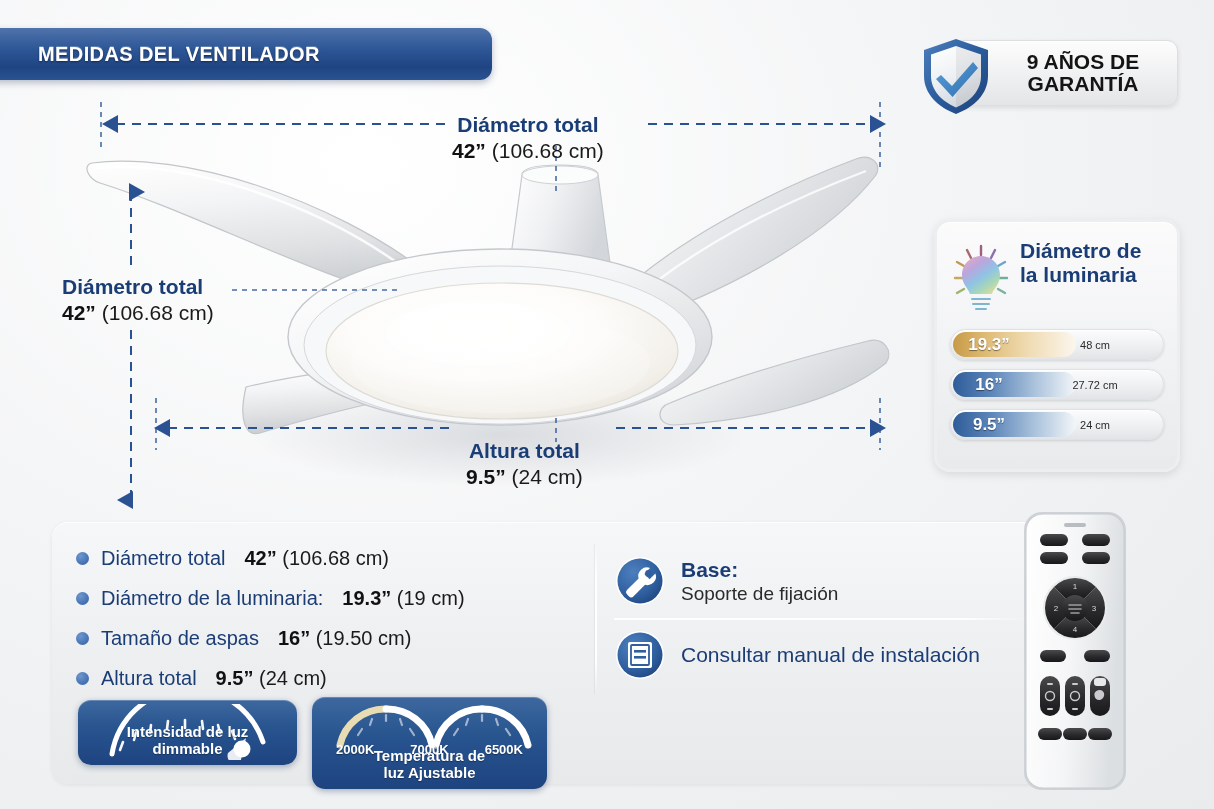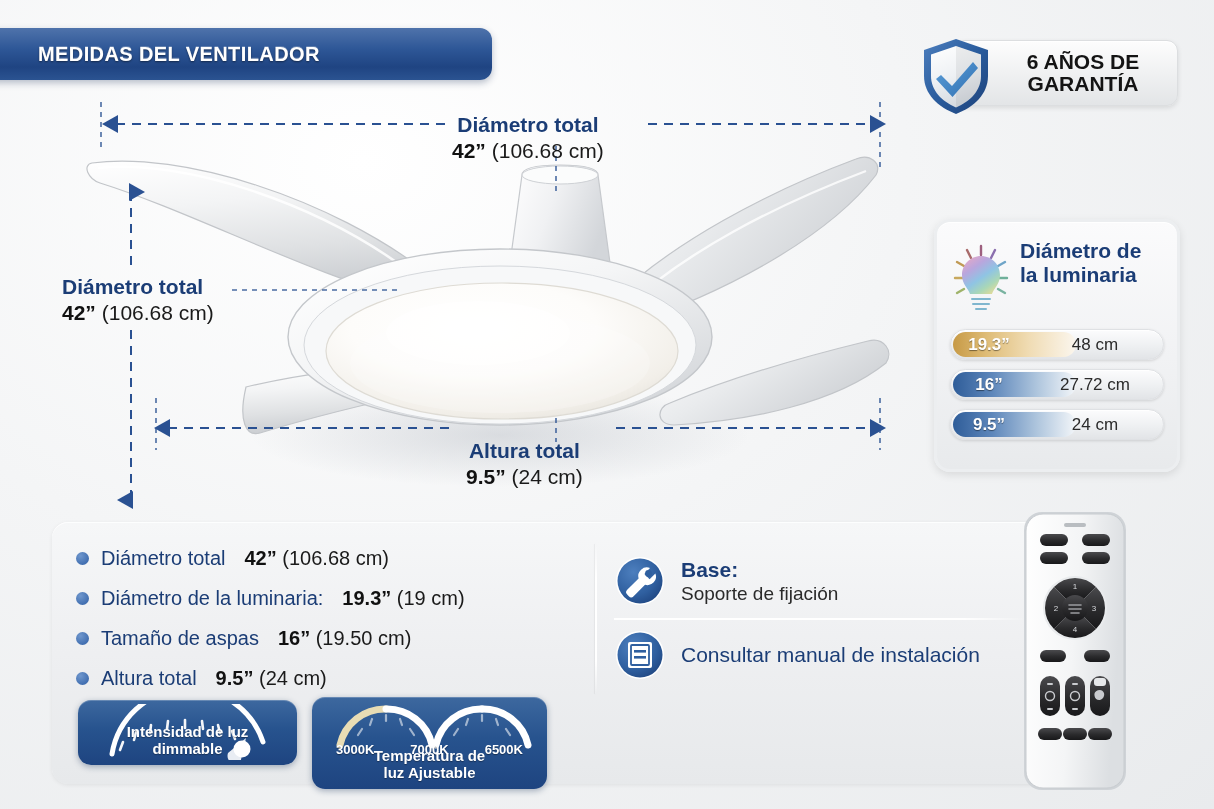--- a/index.html
+++ b/index.html
@@ -89,21 +89,21 @@
     position: absolute; left: 2px; top: 2px; bottom: 2px; width: 58%;
     border-radius: 15px;
   }
   .pill-gold { background: linear-gradient(90deg, #c79a46 0%, #dfbd78 28%, #f0dcb4 62%, #fbf6ee 100%); }
   .pill-blue { background: linear-gradient(90deg, #2f5d99 0%, #5e87bb 32%, #aec5dd 68%, #f3f6f9 100%); }
   .pill-inch {
     position: relative; z-index: 2; width: 76px; text-align: center;
     font-size: 17px; font-weight: bold; color: #fff;
     text-shadow: 0 1px 1px rgba(0,0,0,.45);
   }
-  .pill-cm { position: relative; z-index: 2; flex: 1; text-align: center; font-size: 17px; color: #2b2b2b; }
+  .pill-cm { position: relative; z-index: 2; flex: 1; text-align: center; font-size: 11px; color: #2b2b2b; }
 
   
   #info-panel {
     position: absolute; left: 52px; top: 522px; width: 1000px; height: 262px;
     border-radius: 16px;
     background: linear-gradient(180deg, #f6f7f8 0%, #eeeff1 50%, #e7e9eb 100%);
     box-shadow: 0 1px 4px rgba(0,0,0,.07), inset 0 1px 0 rgba(255,255,255,.8);
   }
   #spec-list { position: absolute; left: 24px; top: 16px; width: 500px; }
   .spec-item { display: flex; align-items: center; gap: 12px; height: 40px; }
@@ -163,21 +163,21 @@
 
 <div class="stage">
 
   <div id="header-banner">
     <span id="header-title">MEDIDAS DEL VENTILADOR</span>
   </div>
 
   <div id="warranty-badge">
     <div id="warranty-plate">
       <div id="warranty-text">
-        <div>6 AÑOS DE</div>
+        <div>9 AÑOS DE</div>
         <div>GARANTÍA</div>
       </div>
     </div>
     <svg id="shield-icon" viewBox="0 0 84 84">
       <defs>
         <linearGradient id="shOut" x1="0" y1="0" x2="1" y2="1">
           <stop offset="0%" stop-color="#4d7fbe"></stop>
             <stop offset="50%" stop-color="#2a5c9d"></stop>
           <stop offset="100%" stop-color="#1d4179"></stop>
         </linearGradient>
@@ -487,21 +487,21 @@
       <path d="M170 8 A46 46 0 0 1 216 44" fill="none" stroke="#ffffff" stroke-width="7" stroke-linecap="round"></path>
       <g stroke="#ffffff" stroke-width="2.2" stroke-linecap="round" opacity="0.55">
         <line x1="142" y1="34" x2="146" y2="28"></line>
           <line x1="154" y1="24" x2="156" y2="18"></line>
         <line x1="170" y1="20" x2="170" y2="14"></line>
           <line x1="186" y1="24" x2="184" y2="18"></line>
         <line x1="198" y1="34" x2="194" y2="28"></line>
       </g>
     </svg>
     <div class="kelvin-row">
-      <span>3000K</span>
+      <span>2000K</span>
       <span>7000K</span>
       <span>6500K</span>
     </div>
     <div class="badge-caption">
       <div>Temperatura de</div>
       <div>luz Ajustable</div>
     </div>
   </div>
 
   <svg id="remote-control" viewBox="0 0 118 290">

